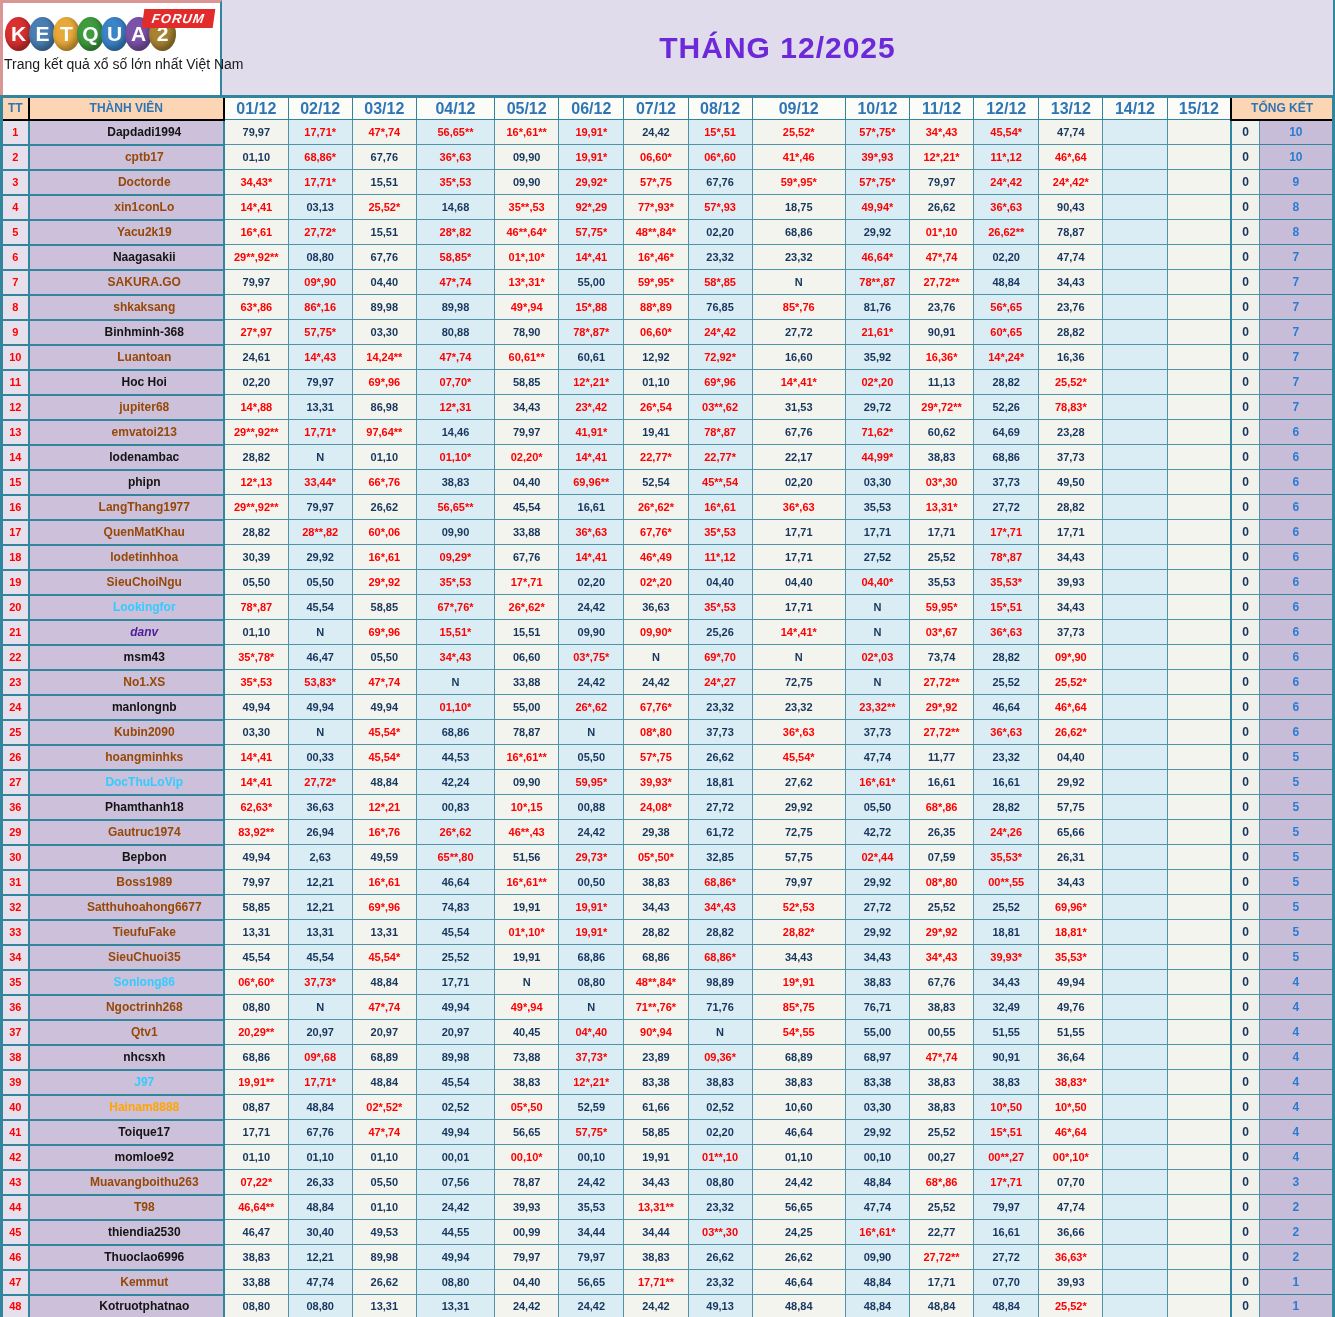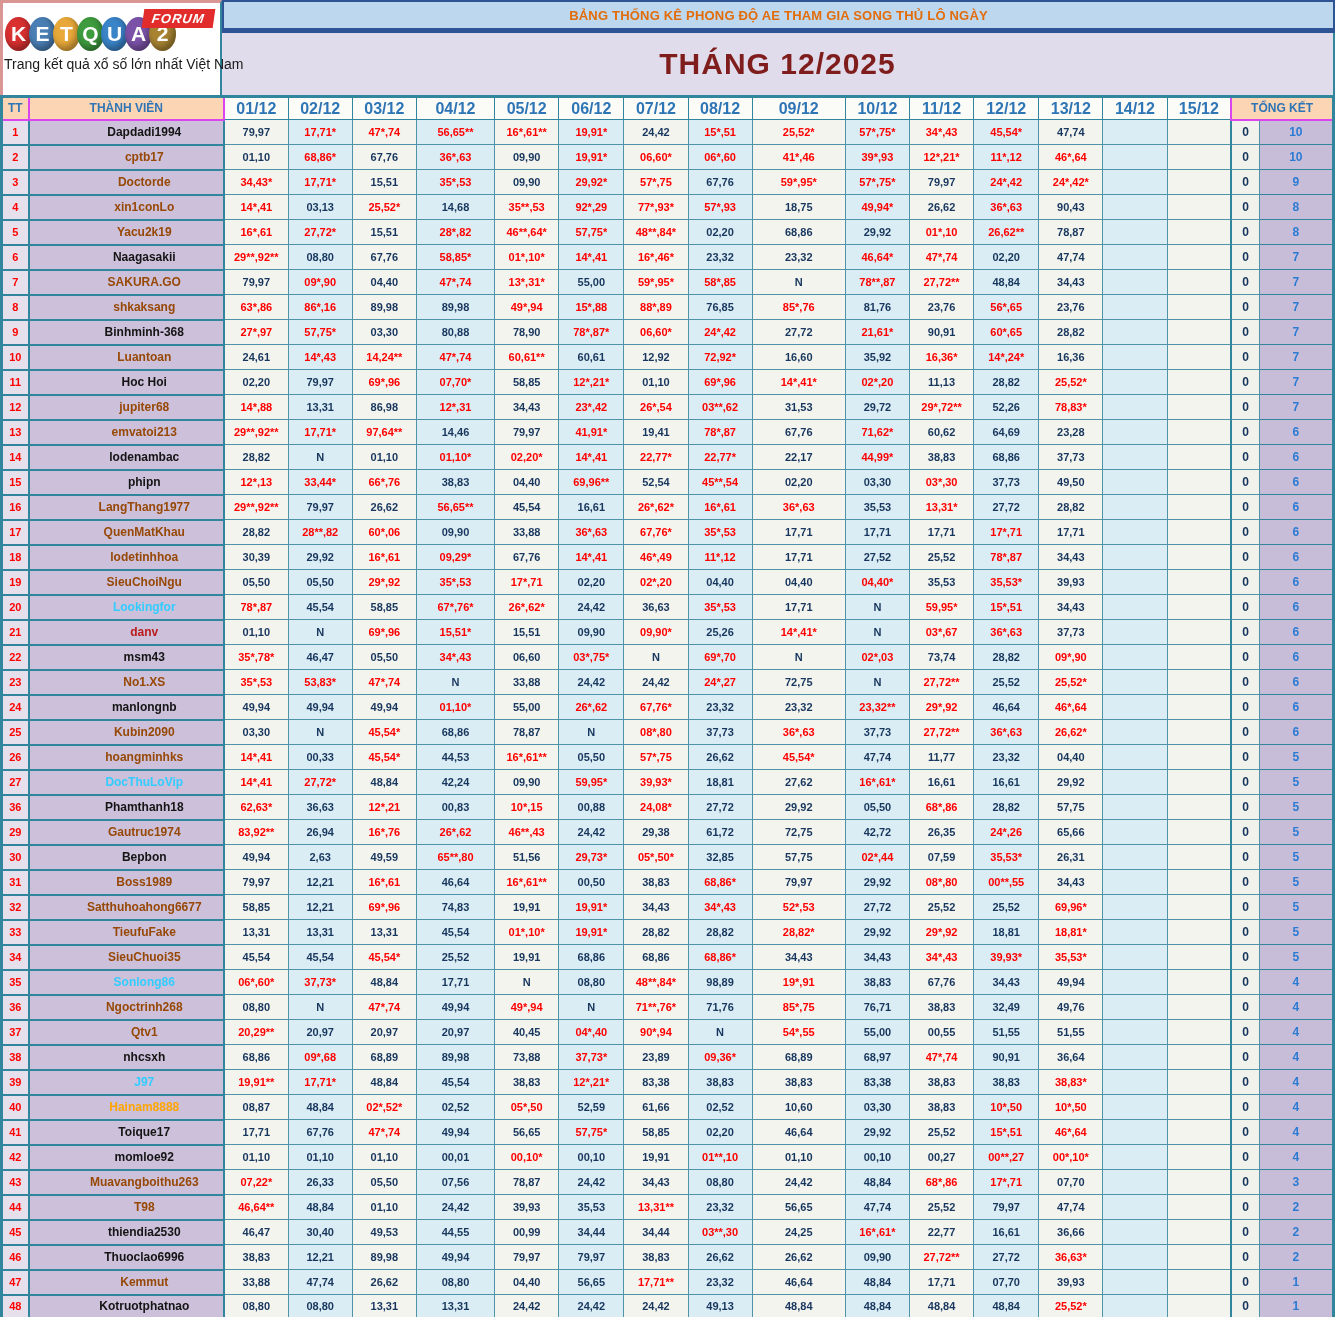--- a/index.html
+++ b/index.html
@@ -16,35 +16,35 @@
   .forum-badge{position:absolute;top:6px;right:6px;background:#E22B2B;color:#fff;
                font-style:italic;font-weight:bold;font-size:13px;padding:2px 9px;
                transform:skewX(-8deg);letter-spacing:1px;}
   .tagline{font-size:14px;color:#1a1a1a;margin:5px 0 12px 1px;white-space:nowrap;}
   .head-right{flex:1;display:flex;flex-direction:column;}
   .topbar{height:33px;box-sizing:border-box;background:#BDD7EE;border:2px solid #2F5496;
           border-bottom:5px solid #2F5496;display:flex;align-items:center;justify-content:center;}
   .topbar span{color:#E36C0A;font-weight:bold;font-size:13px;letter-spacing:.2px;}
   .month-band{flex:1;background:#E1DCEB;display:flex;align-items:center;justify-content:center;
               border-right:2px solid #31859C;}
-  .month-band span{color:#7f1d1d;font-weight:bold;font-size:30px;letter-spacing:1px;}
+  .month-band span{color:#6d28d9;font-weight:bold;font-size:30px;letter-spacing:1px;}
   
   table.grid{width:1335px;border-collapse:collapse;table-layout:fixed;
              border:3px solid #31859C;border-bottom:6px solid #31859C;}
   .grid th,.grid td{box-sizing:border-box;border:1px solid #4E93A8;overflow:hidden;
                     white-space:nowrap;text-align:center;padding:0;}
   .grid thead tr{height:23px;}
   .grid tbody tr{height:25px;}
-  th.peach{background:#FCD5B4;color:#2E75B6;font-weight:bold;font-size:12px;border:2px solid #d946ef;}
+  th.peach{background:#FCD5B4;color:#2E75B6;font-weight:bold;font-size:12px;border:2px solid #000000;}
   th.date{background:#FBFBF8;color:#2E75B6;font-weight:bold;font-size:16px;border:1px solid #31859C;}
   td.tt{background:#E6E0EC;color:#FF0000;font-weight:bold;font-size:11px;border:2px solid #31859C;}
   td.name{background:#CCC0DA;font-weight:bold;font-size:12px;border:2px solid #31859C;cursor:pointer;padding-left:36px;}
   td.name.black{color:#141414;}
   td.name.brown{color:#974806;}
-  td.name.brown-italic{color:#b91c1c;}
+  td.name.brown-italic{color:#4c1d95;font-style:italic;}
   td.name.cyan{color:#33CCFF;}
   td.name.orange{color:#FFA500;}
   td.val{font-weight:bold;font-size:11px;color:#17365D;}
   td.cw{background:#F4F4EF;}
   td.cb{background:#DBEDF4;}
   td.red{color:#FF0000;}
   td.zero{background:#F2F2ED;color:#17365D;font-weight:bold;font-size:12px;border-left:2px solid #31859C;}
   td.total{background:#C8BDD8;color:#2B7BD3;font-weight:bold;font-size:12px;border:1px solid #31859C;}
 </style>
 </head>
@@ -60,23 +60,20 @@
           <span class="brand-letter" style="background: rgb(74, 127, 181);">E</span>
           <span class="brand-letter" style="background: rgb(232, 169, 58);">T</span>
           <span class="brand-letter" style="background: rgb(62, 155, 62);">Q</span>
           <span class="brand-letter" style="background: rgb(58, 132, 200);">U</span>
           <span class="brand-letter" style="background: rgb(123, 82, 168);">A</span>
           <span class="brand-letter" style="background: rgb(168, 132, 50);">2</span>
         </div>
       <div class="tagline">Trang kết quả xổ số lớn nhất Việt Nam</div>
     </div>
     <div class="head-right">
-      <div class="topbar">
-        <span>BẢNG THỐNG KÊ PHONG ĐỘ AE THAM GIA SONG THỦ LÔ NGÀY</span>
-      </div>
       <div class="month-band">
         <span>THÁNG 12/2025</span>
       </div>
     </div>
   </div>
 
   <table class="grid">
     <colgroup>
         <col style="width: 27px;">
         <col style="width: 195px;">

